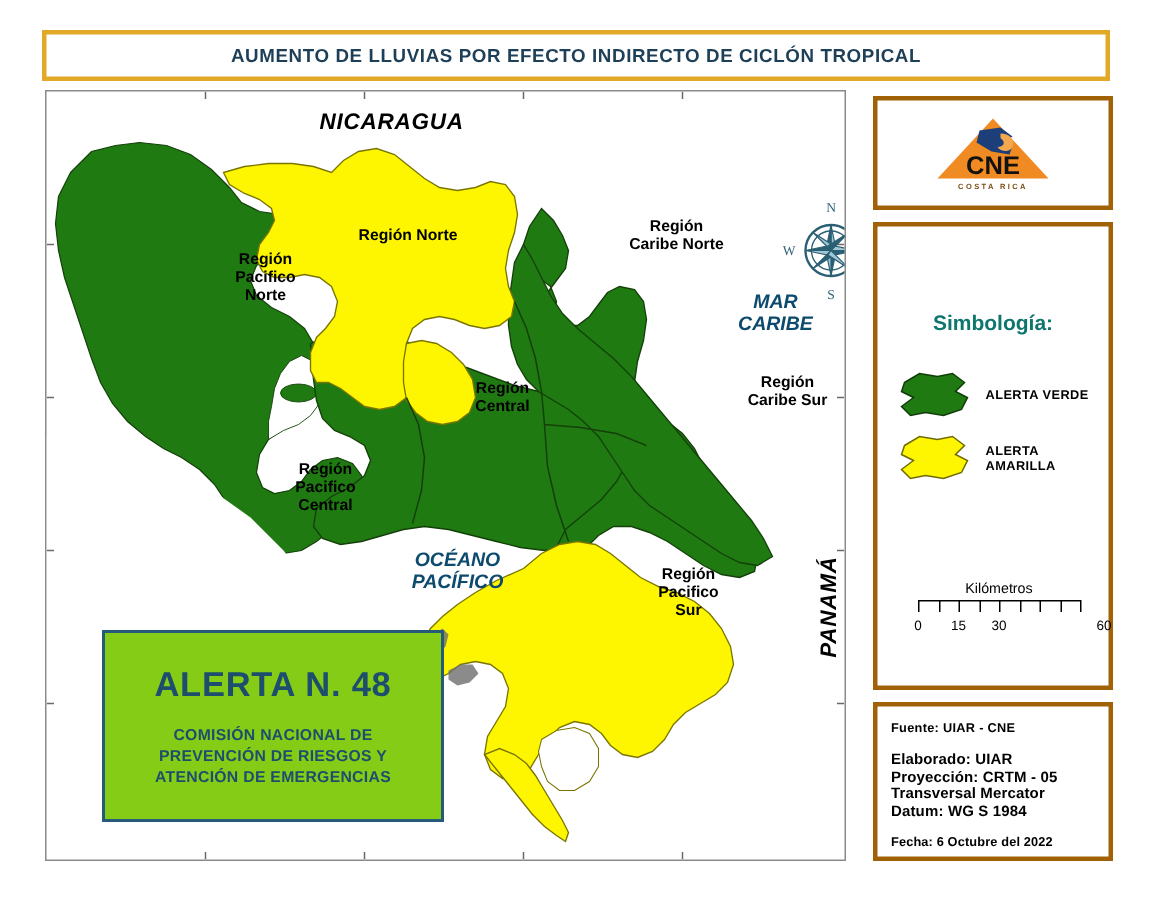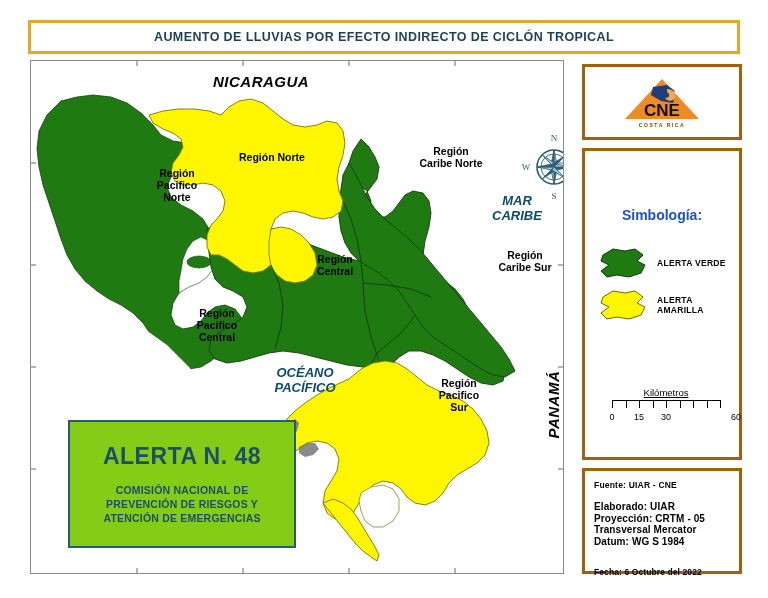--- a/index.html
+++ b/index.html
@@ -64,42 +64,42 @@
 
   
   #logo-wrap{position:absolute;left:0;top:0;right:0;bottom:0;
     display:flex;flex-direction:column;align-items:center;justify-content:center;}
   #logo-mark{position:relative;width:78px;height:44px;}
   #logo-caption{font-size:5px;font-weight:bold;color:#7a4a10;letter-spacing:1.6px;margin-top:1px;}
 
   
   #legend-title{
     position:absolute;left:0;right:0;top:56px;text-align:center;
-    font-size:14px;font-weight:bold;color:#1d4ed8;
+    font-size:14px;font-weight:bold;color:#0f766e;
   }
   .legend-row{position:absolute;left:12px;width:140px;height:40px;display:flex;align-items:center;}
   #legend-row-0{top:92px;}
   #legend-row-1{top:134px;}
   .legend-swatch{width:52px;height:36px;flex:0 0 52px;}
   .legend-text{margin-left:8px;font-size:8.5px;font-weight:bold;color:#000;letter-spacing:.3px;}
 
   
   #scalebar{position:absolute;left:18px;top:236px;width:126px;}
-  #scale-title{text-align:center;font-size:9.5px;color:#000;margin-bottom:2px;text-decoration:underline;}
+  #scale-title{text-align:center;font-size:9.5px;color:#000;margin-bottom:2px;}
   #scale-ticks{position:relative;height:11px;width:108px;margin:0 auto;}
   #scale-ticks .bar{position:absolute;left:0;top:0;width:108px;height:1px;background:#000;}
   #scale-ticks .tk{position:absolute;top:0;width:1px;height:8px;background:#000;}
   #scale-labels{position:relative;height:12px;width:108px;margin:1px auto 0;}
   #scale-labels span{position:absolute;top:0;font-size:9px;color:#000;transform:translateX(-50%);}
 
   
   #meta-wrap{position:absolute;left:9px;top:9px;right:6px;}
   #meta-fuente{font-size:8.5px;font-weight:bold;color:#000;margin-bottom:11px;letter-spacing:.2px;}
   .meta-line{font-size:10px;font-weight:bold;color:#000;line-height:11.5px;letter-spacing:.1px;}
-  #meta-fecha{font-size:8.5px;font-weight:bold;color:#000;margin-top:20px;letter-spacing:.1px;}
+  #meta-fecha{font-size:8.5px;font-weight:bold;color:#000;margin-top:9px;letter-spacing:.1px;}
 
   
   #compass{position:absolute;left:487px;top:68px;width:72px;height:72px;}
 </style>
 </head>
 <body>
 
 <div id="page">
 
   <div id="title-box">

